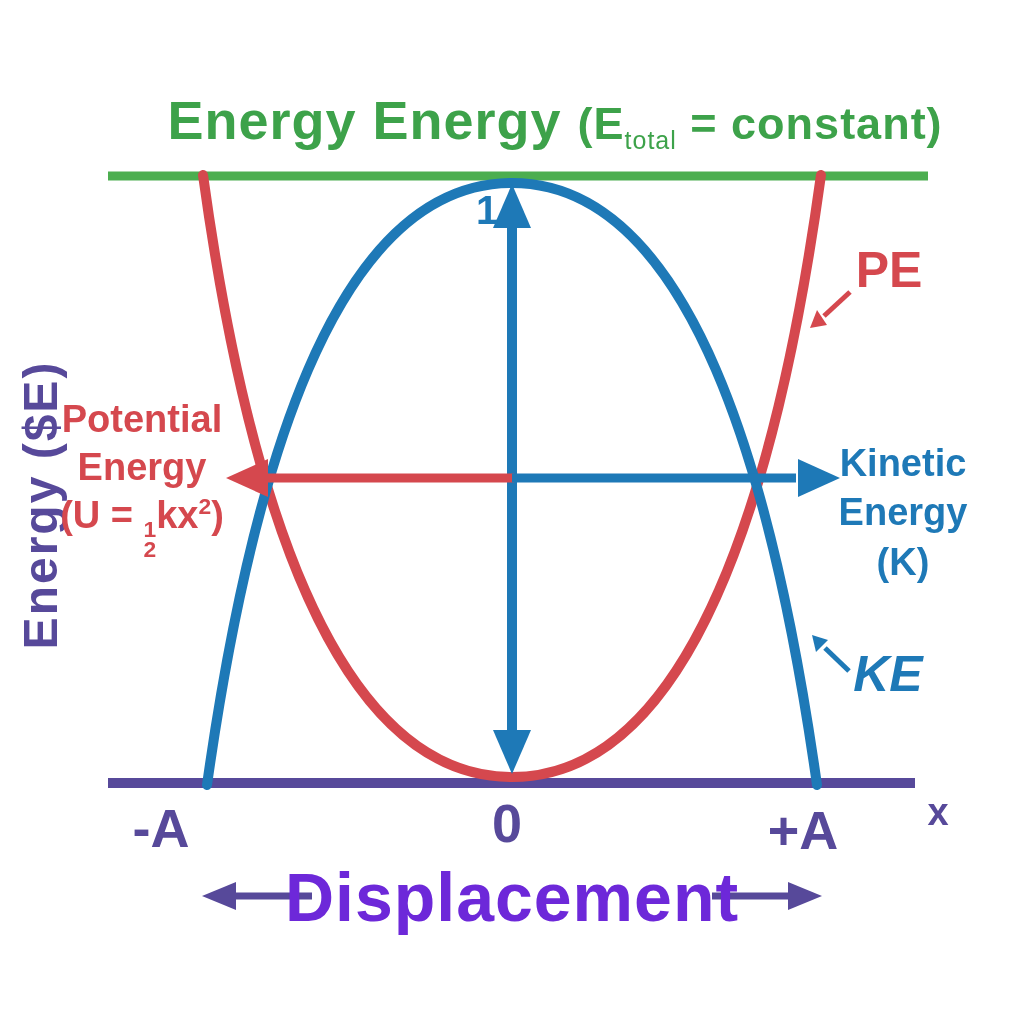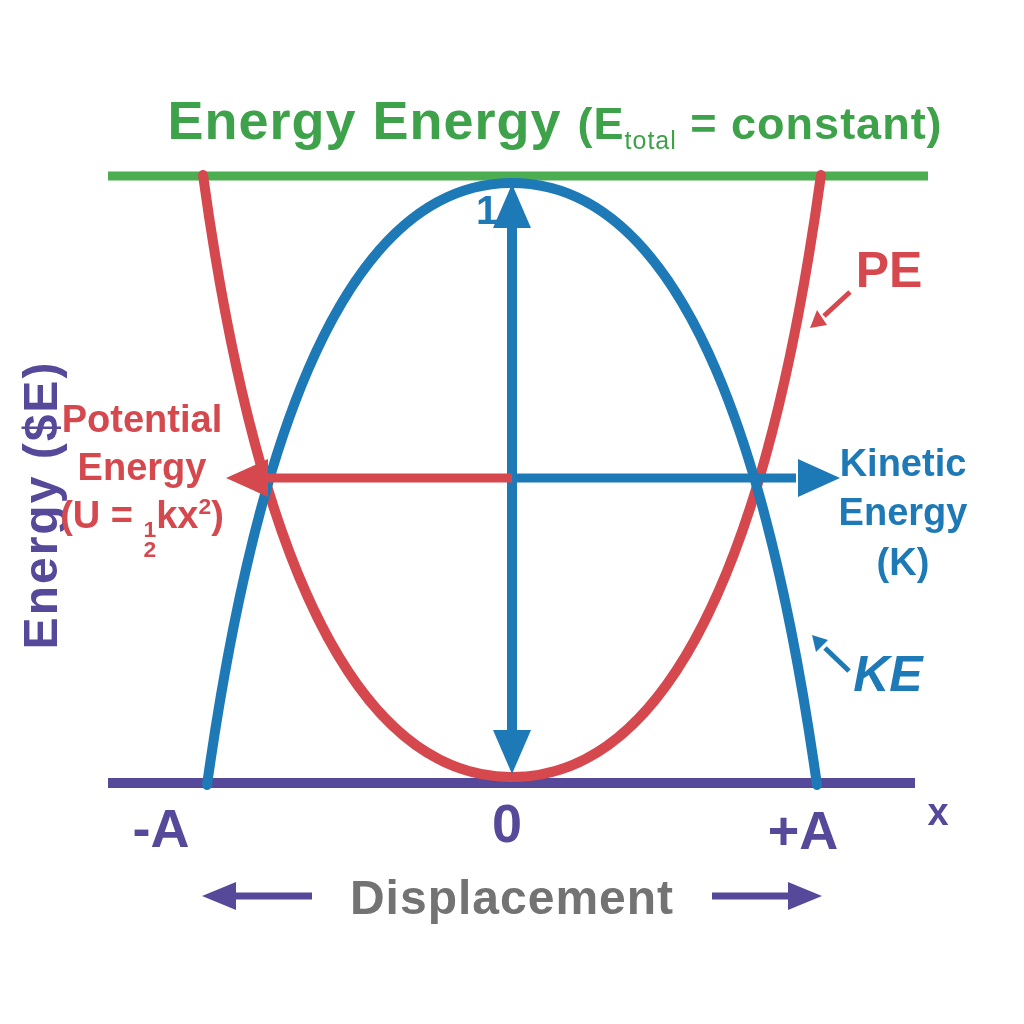--- a/index.html
+++ b/index.html
@@ -25,21 +25,21 @@
         vertical-align:-0.40em;line-height:0.90;font-size:0.60em;}
   sup.sq{font-size:0.60em;vertical-align:super;}
   .pe-short{left:889px;top:270px;color:#d5484e;font-size:50px;}
   .ke-short{left:888px;top:674px;color:#1e79b7;font-size:50px;font-style:italic;}
   .one-label{left:487px;top:210px;color:#1e79b7;font-size:40px;}
   .tick{color:#57499a;font-size:54px;}
   .tick-neg{left:161px;top:828px;}
   .tick-zero{left:507px;top:823px;}
   .tick-pos{left:803px;top:830px;}
   .xvar{left:938px;top:812px;color:#57499a;font-size:38px;}
-  .xcaption{left:512px;top:897px;color:#737373;font-size:48px;letter-spacing:1px;}
+  .xcaption{left:512px;top:897px;color:#6d28d9;font-size:68px;letter-spacing:1px;}
 </style>
 </head>
 <body>
 
 <div id="stage">
 
   <svg id="plot-svg" width="1024" height="1024" viewBox="0 0 1024 1024">
 
     <line x1="108" y1="176" x2="928" y2="176" stroke="#4cae50" stroke-width="9"></line>
 

